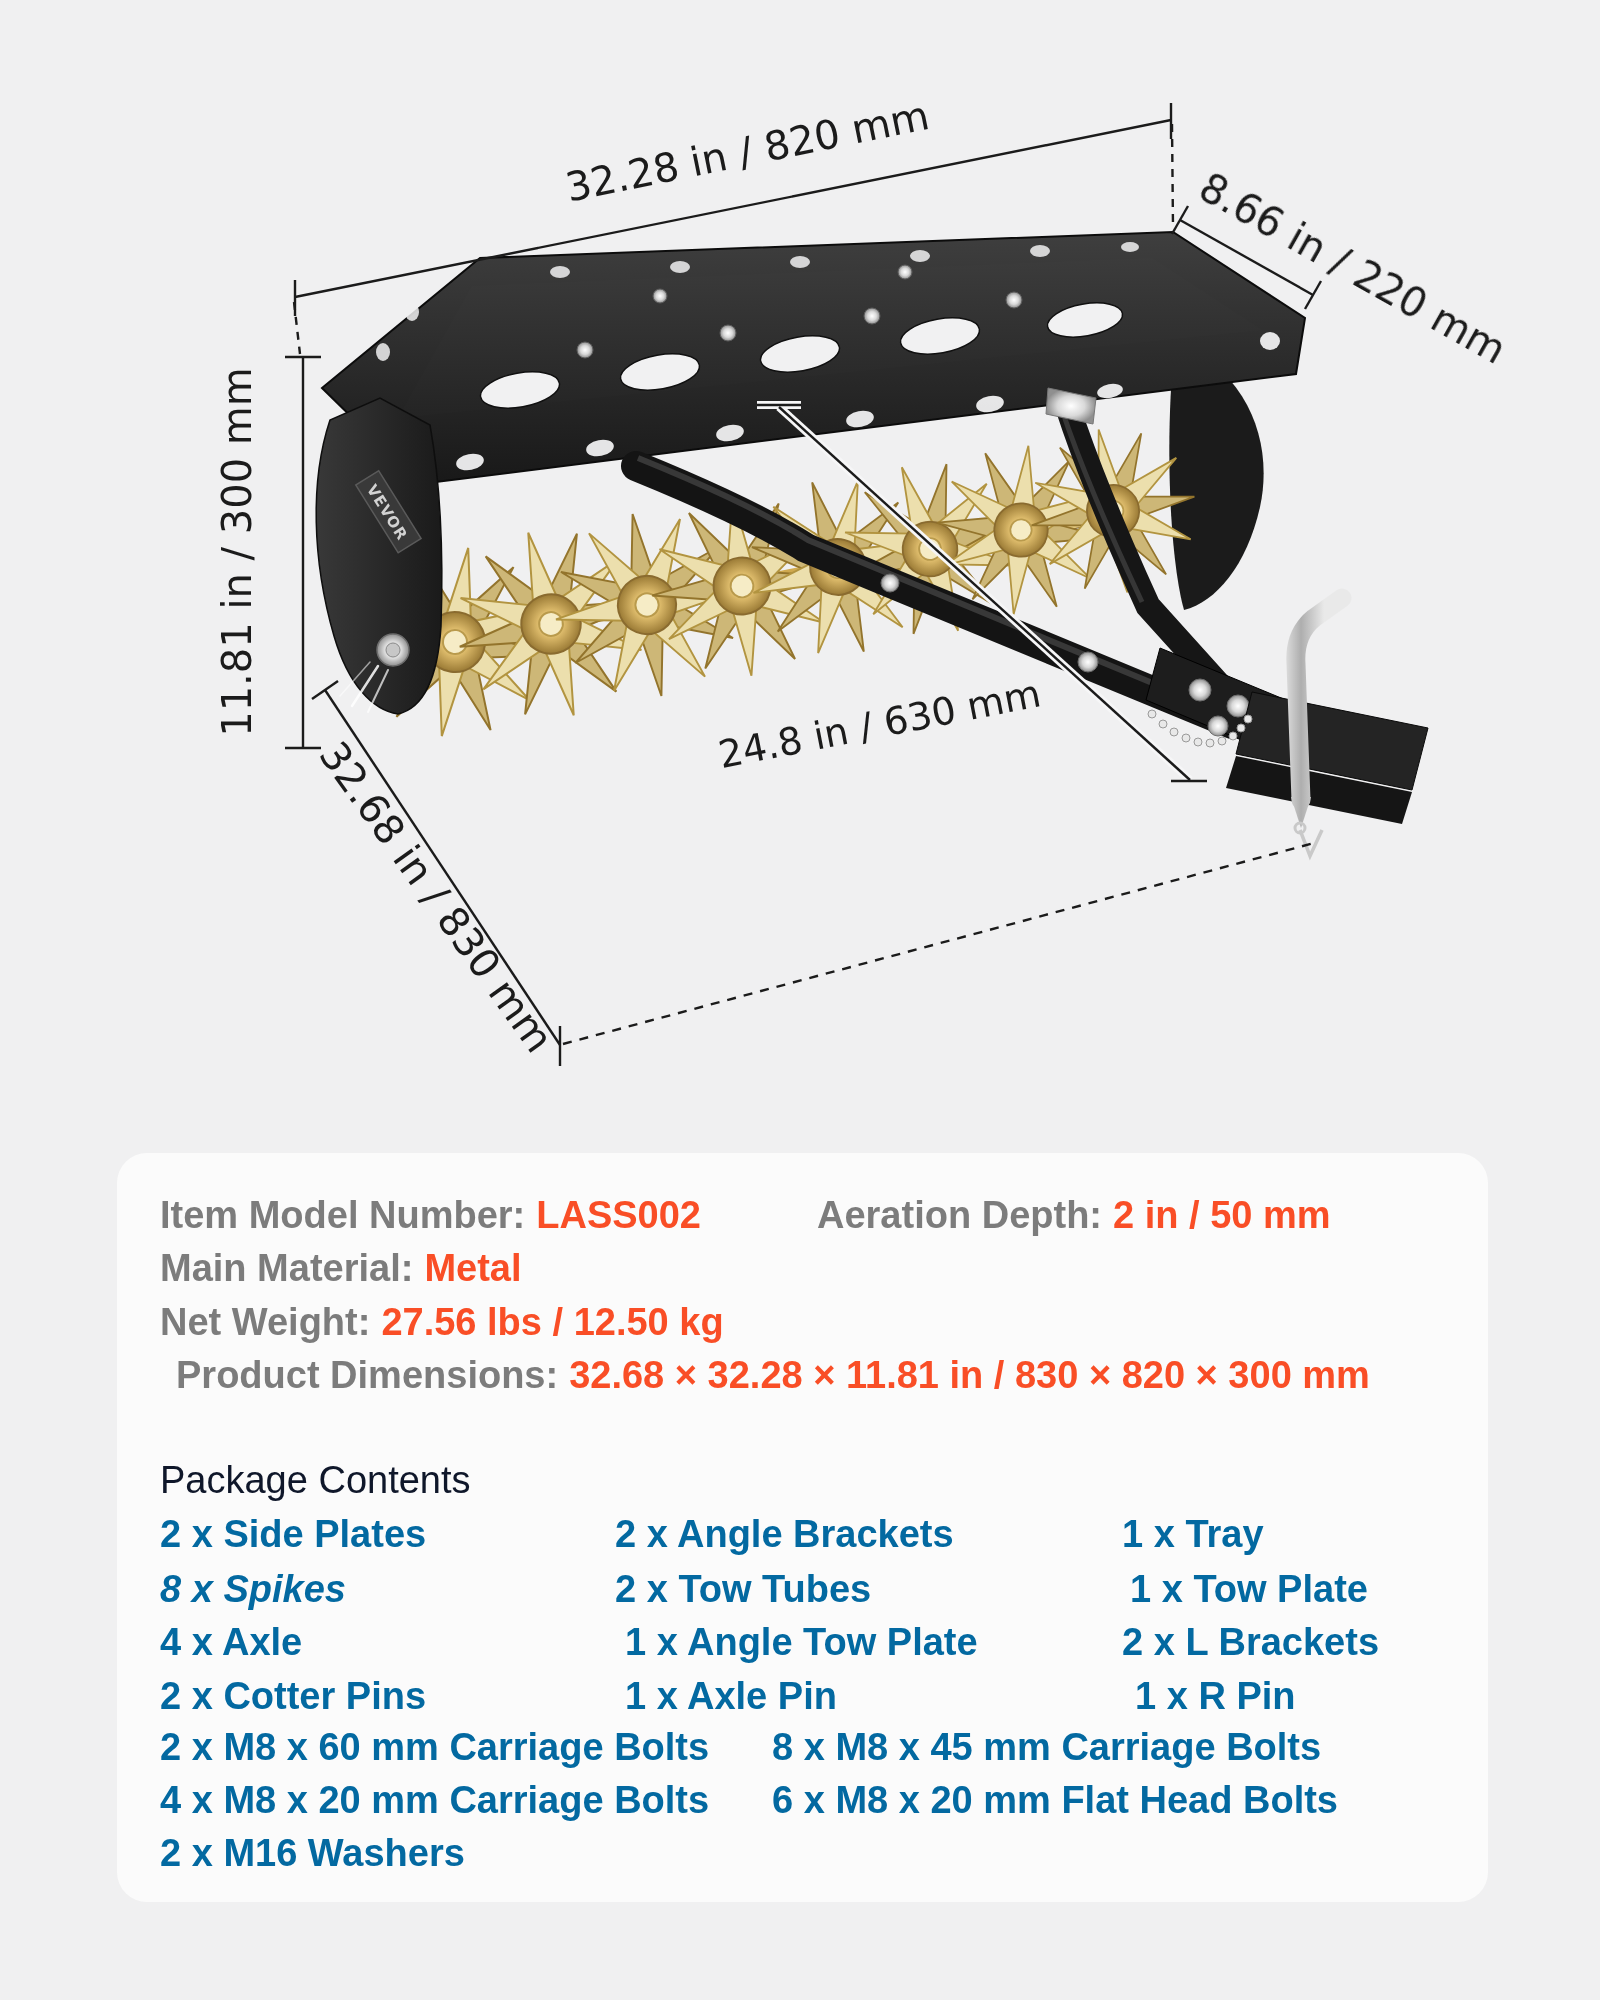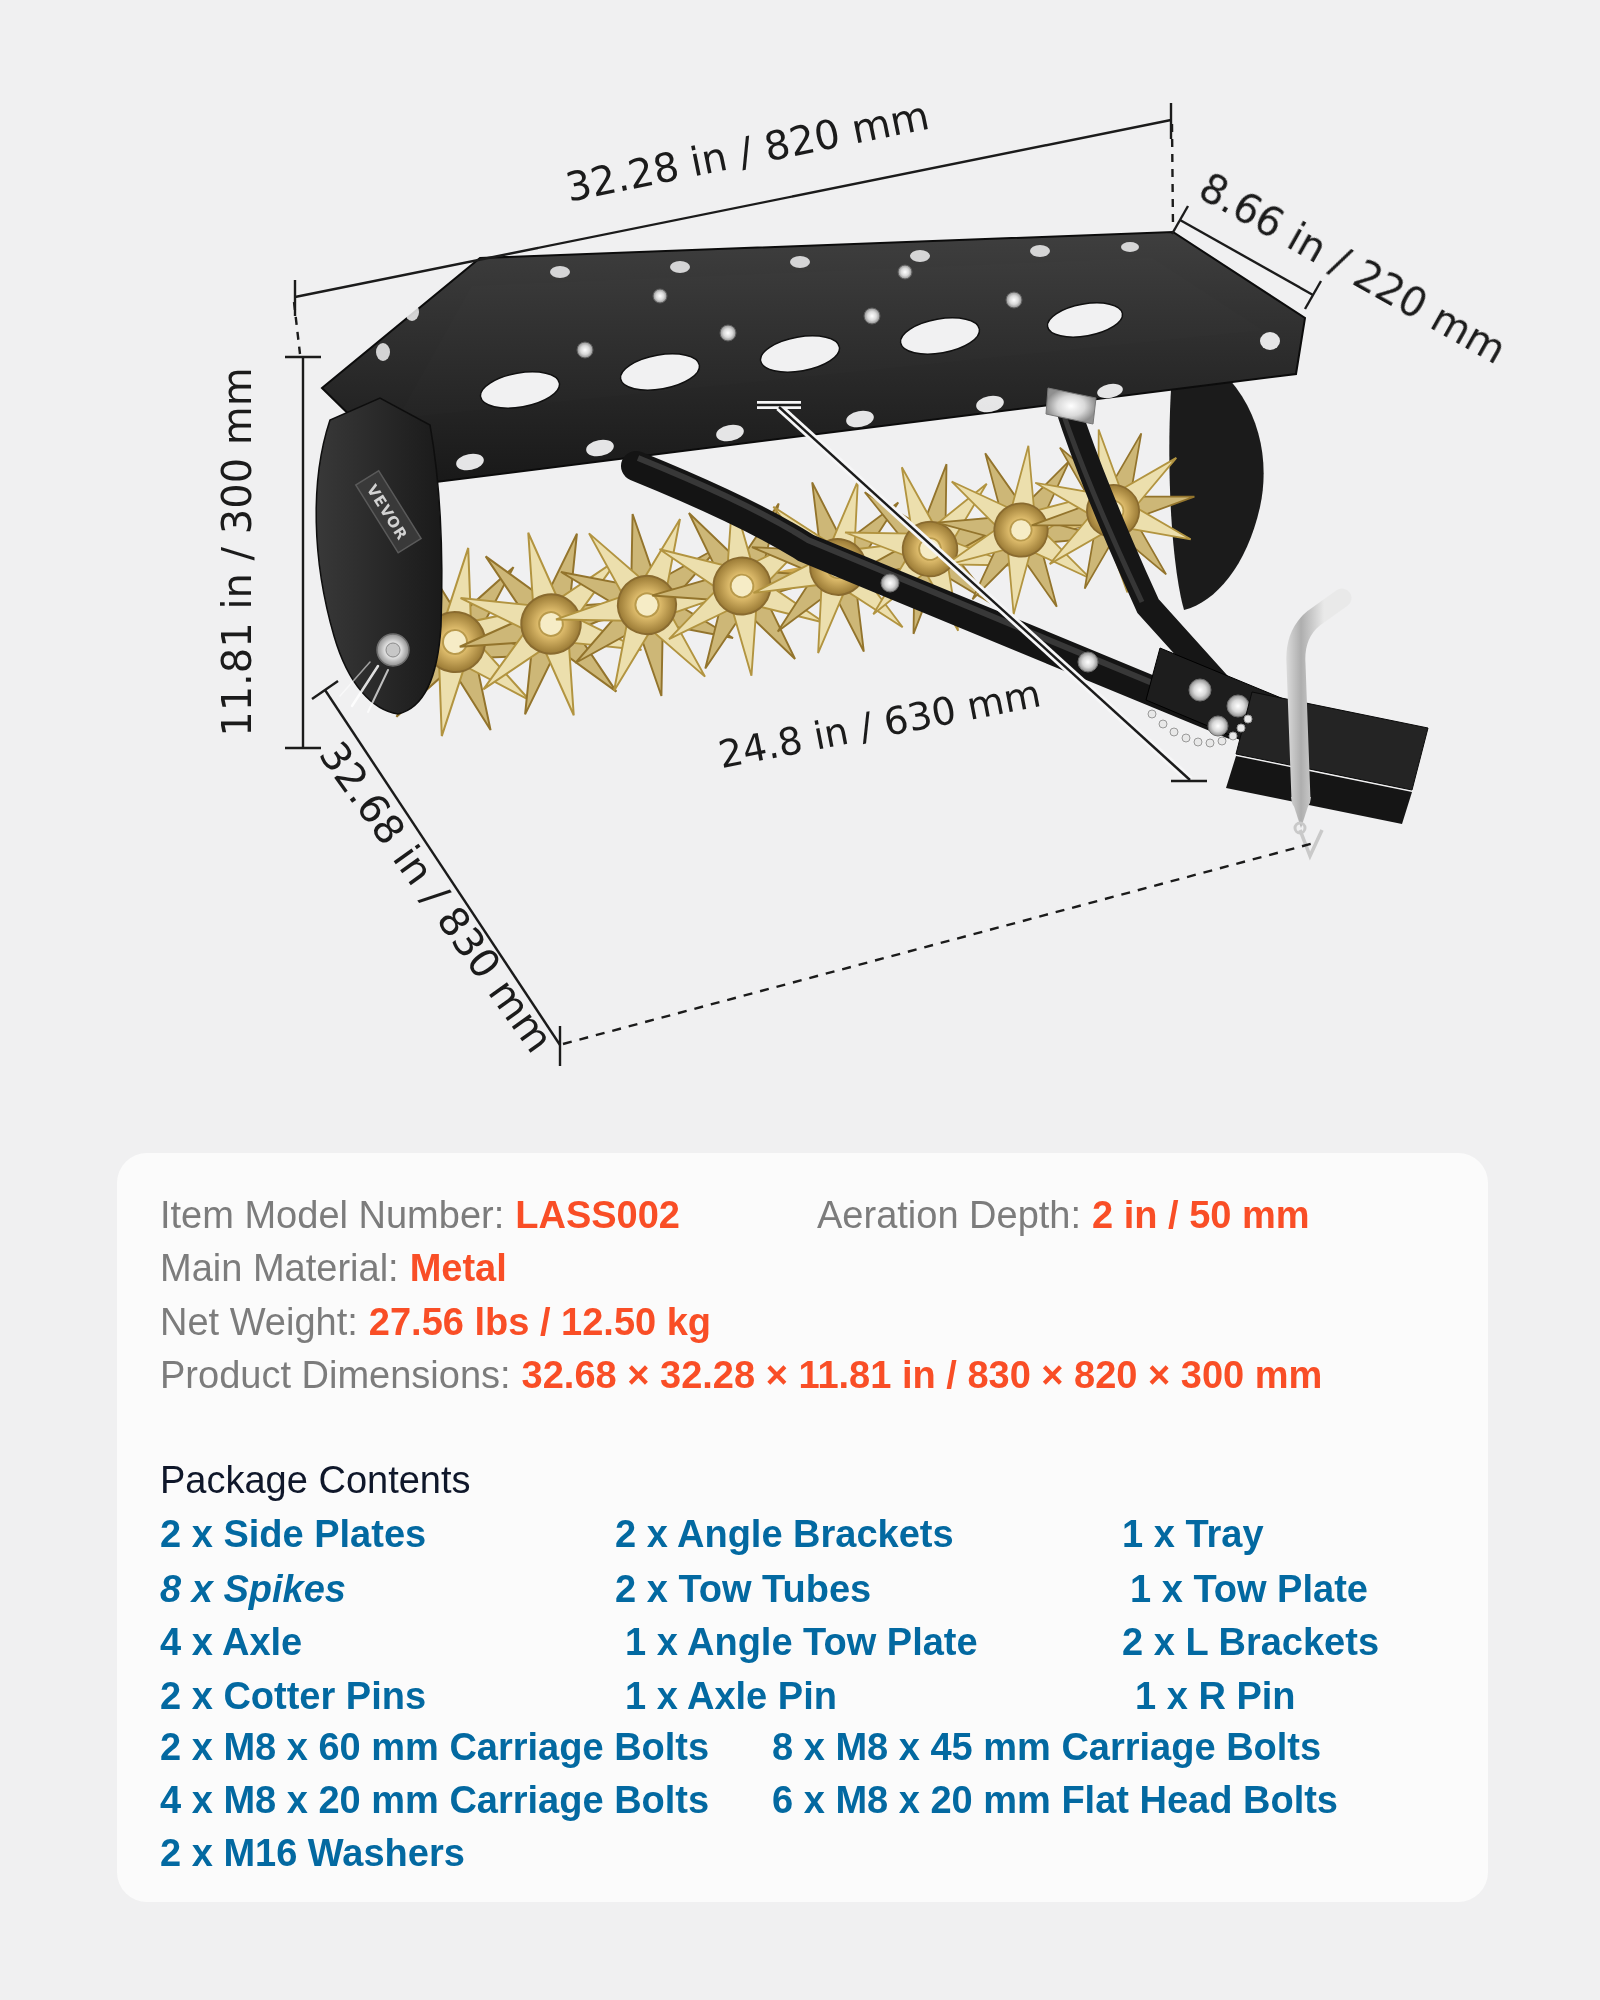--- a/index.html
+++ b/index.html
@@ -12,21 +12,21 @@
   .stage{position:relative;width:1600px;height:2000px;overflow:hidden;}
   .diagram-svg{position:absolute;left:0;top:0;}
   .spec-card{
     position:absolute;left:117px;top:1153px;width:1371px;height:749px;
     background:#fbfbfb;border-radius:30px;
   }
   .line{
     position:absolute;font-size:38px;line-height:53px;white-space:nowrap;
     color:#7c7c7c;
   }
-  .lab{color:#7c7c7c;font-weight:normal;}
+  .lab{color:#7c7c7c;font-weight:bold;}
   .val{color:#f94e26;font-weight:bold;margin-left:11px;}
   .pkg{color:#0369a1;font-weight:bold;}
   .section-title{color:#0f172a;text-align:center;}
   .dimtext{
     font-family:"DejaVu Sans",sans-serif;
     font-size:40px;fill:#1b1b1b;
   }
   .dimtext.small{font-size:38px;}
   svg .brand-text{font-family:"DejaVu Sans",sans-serif;font-size:15px;font-weight:bold;fill:#d2d2d2;letter-spacing:1px;}
 </style>
@@ -258,21 +258,21 @@
   </div>
   <div class="line" style="left:817px;top:1189px;">
     <span class="lab">Aeration Depth:</span><span class="val">2 in / 50 mm</span>
   </div>
   <div class="line" style="left:160px;top:1242px;">
     <span class="lab">Main Material:</span><span class="val">Metal</span>
   </div>
   <div class="line" style="left:160px;top:1296px;">
     <span class="lab">Net Weight:</span><span class="val">27.56 lbs / 12.50 kg</span>
   </div>
-  <div class="line" style="left:160px;top:1349px;">
+  <div class="line" style="left:176px;top:1349px;">
     <span class="lab">Product Dimensions:</span><span class="val">32.68 × 32.28 × 11.81 in / 830 × 820 × 300 mm</span>
   </div>
 
   <div class="line section-title" style="left:160px;top:1454px;">Package Contents</div>
 
   <div class="line pkg" style="left:160px;top:1508px;">2 x Side Plates</div>
   <div class="line pkg" style="left:615px;top:1508px;">2 x Angle Brackets</div>
   <div class="line pkg" style="left:1122px;top:1508px;">1 x Tray</div>
   <div class="line pkg" style="left:160px;top:1563px;font-style:italic;">8 x Spikes</div>
   <div class="line pkg" style="left:615px;top:1563px;">2 x Tow Tubes</div>

